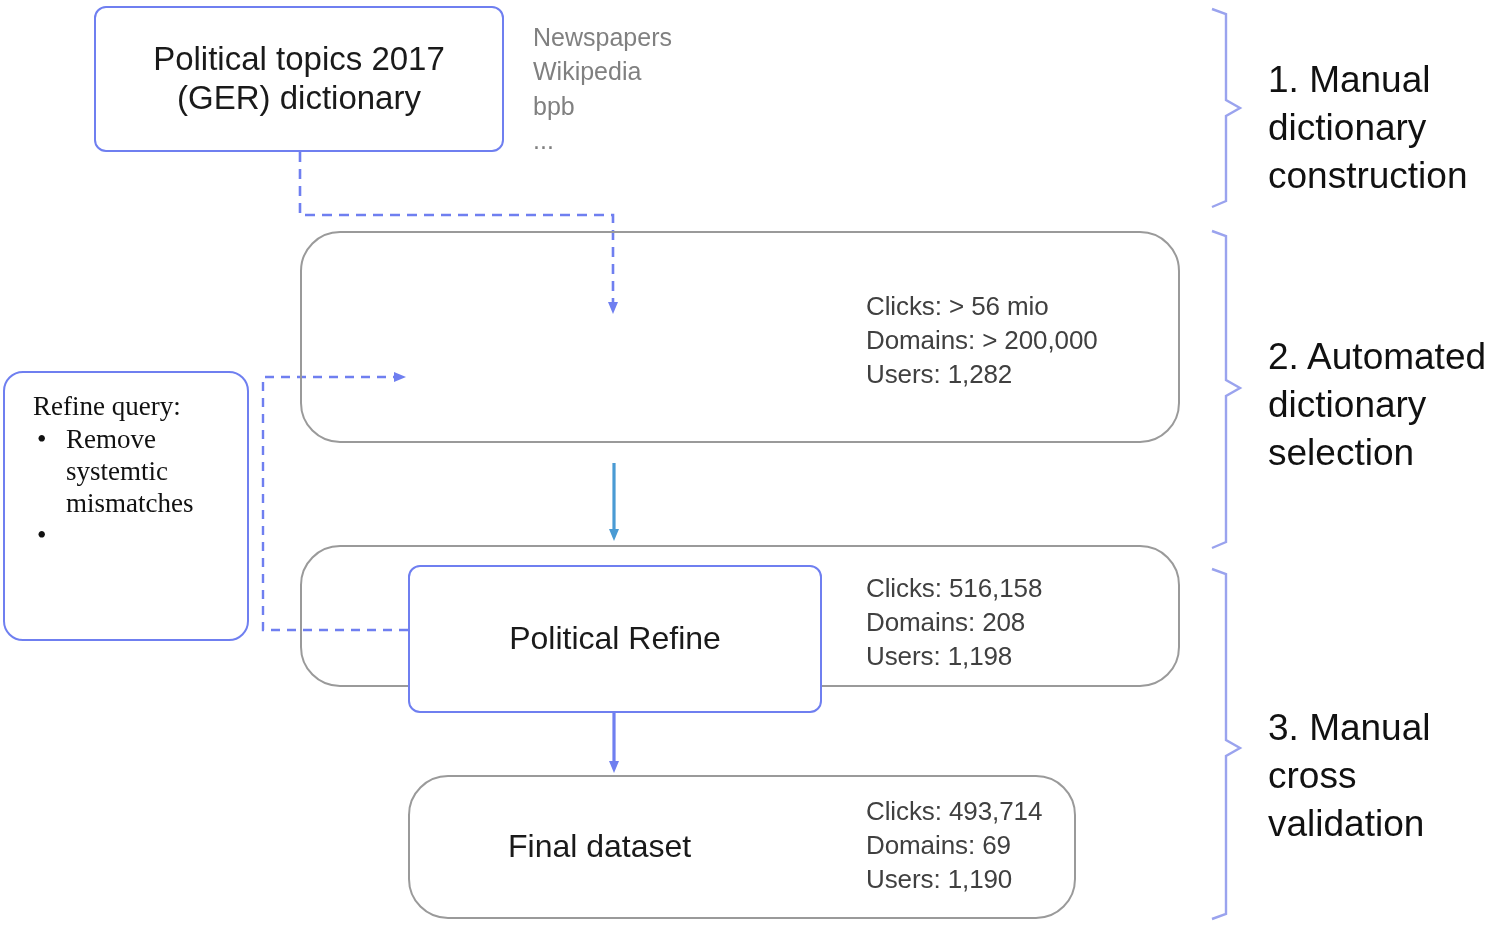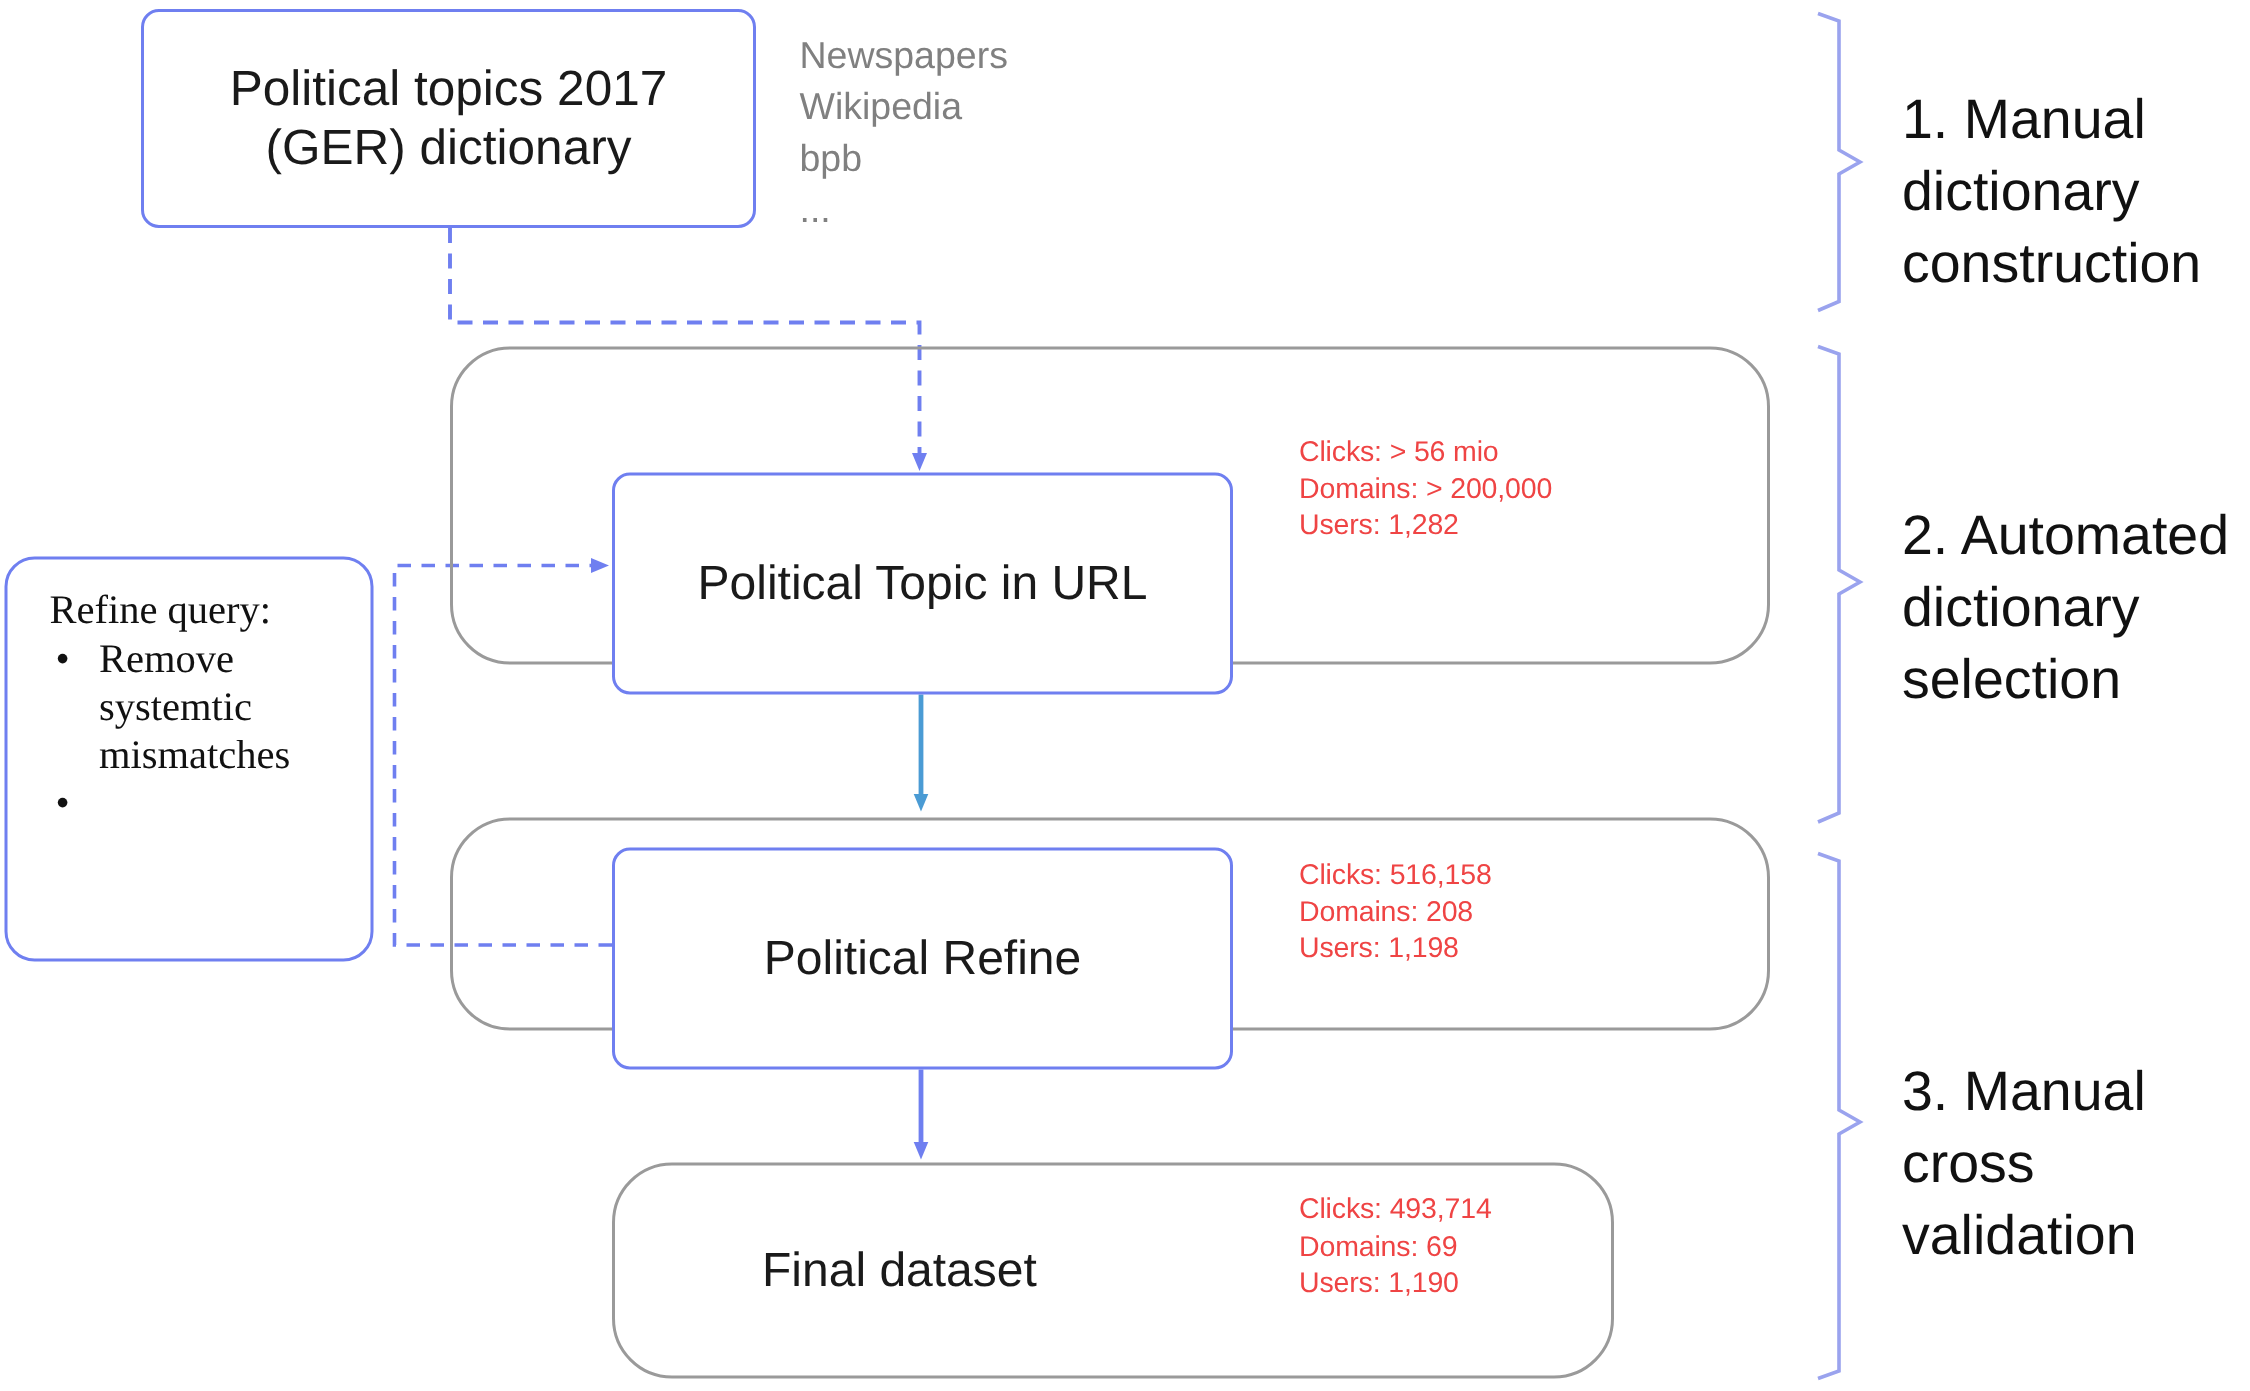--- a/index.html
+++ b/index.html
@@ -43,22 +43,22 @@
     background: transparent;
   }
   .node-label {
     color: #1a1a1a;
     text-align: center;
     line-height: 1.18;
     white-space: pre-line;
   }
   .stats {
     position: absolute;
-    color: #ef4444;
-    font-size: 19px;
+    color: #404040;
+    font-size: 26px;
     line-height: 1.30;
     white-space: pre-line;
     letter-spacing: -0.1px;
   }
   .sources {
     position: absolute;
     color: #808080;
     font-size: 25px;
     line-height: 1.37;
     white-space: pre-line;
@@ -198,23 +198,20 @@
 ...</div>
 
   <div class="node blue-box" id="box-refine">
     <div class="refine-title">Refine query:</div>
     <ul class="refine-list">
       <li><span class="bullet">•</span><span>Remove systemtic mismatches</span></li>
       <li><span class="bullet">•</span></li>
     </ul>
   </div>
 
-  <div class="node blue-box" id="box-url">
-    <div class="node-label">Political Topic in URL</div>
-  </div>
   <div class="stats" id="stats-url">Clicks: &gt; 56 mio
 Domains: &gt; 200,000
 Users: 1,282</div>
 
   <div class="node blue-box" id="box-content">
     <div class="node-label">Political Refine</div>
   </div>
   <div class="stats" id="stats-content">Clicks: 516,158
 Domains: 208
 Users: 1,198</div>

